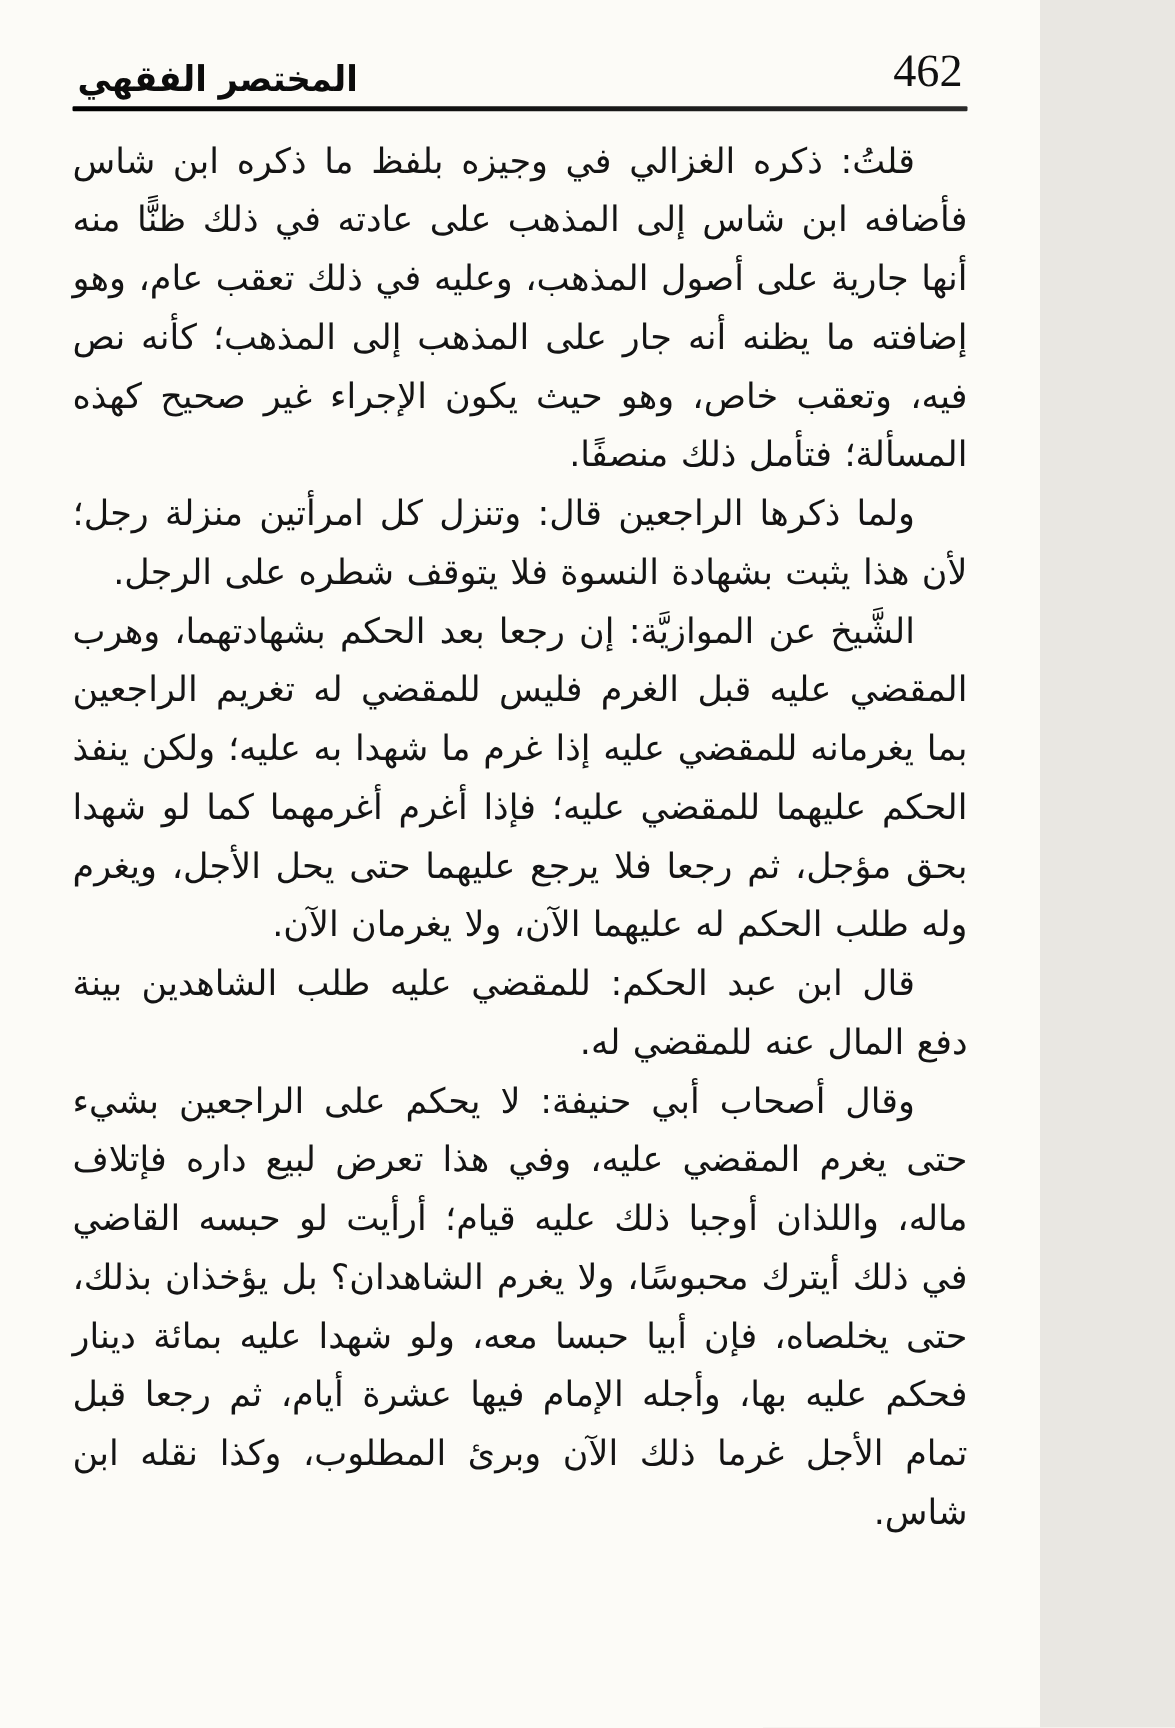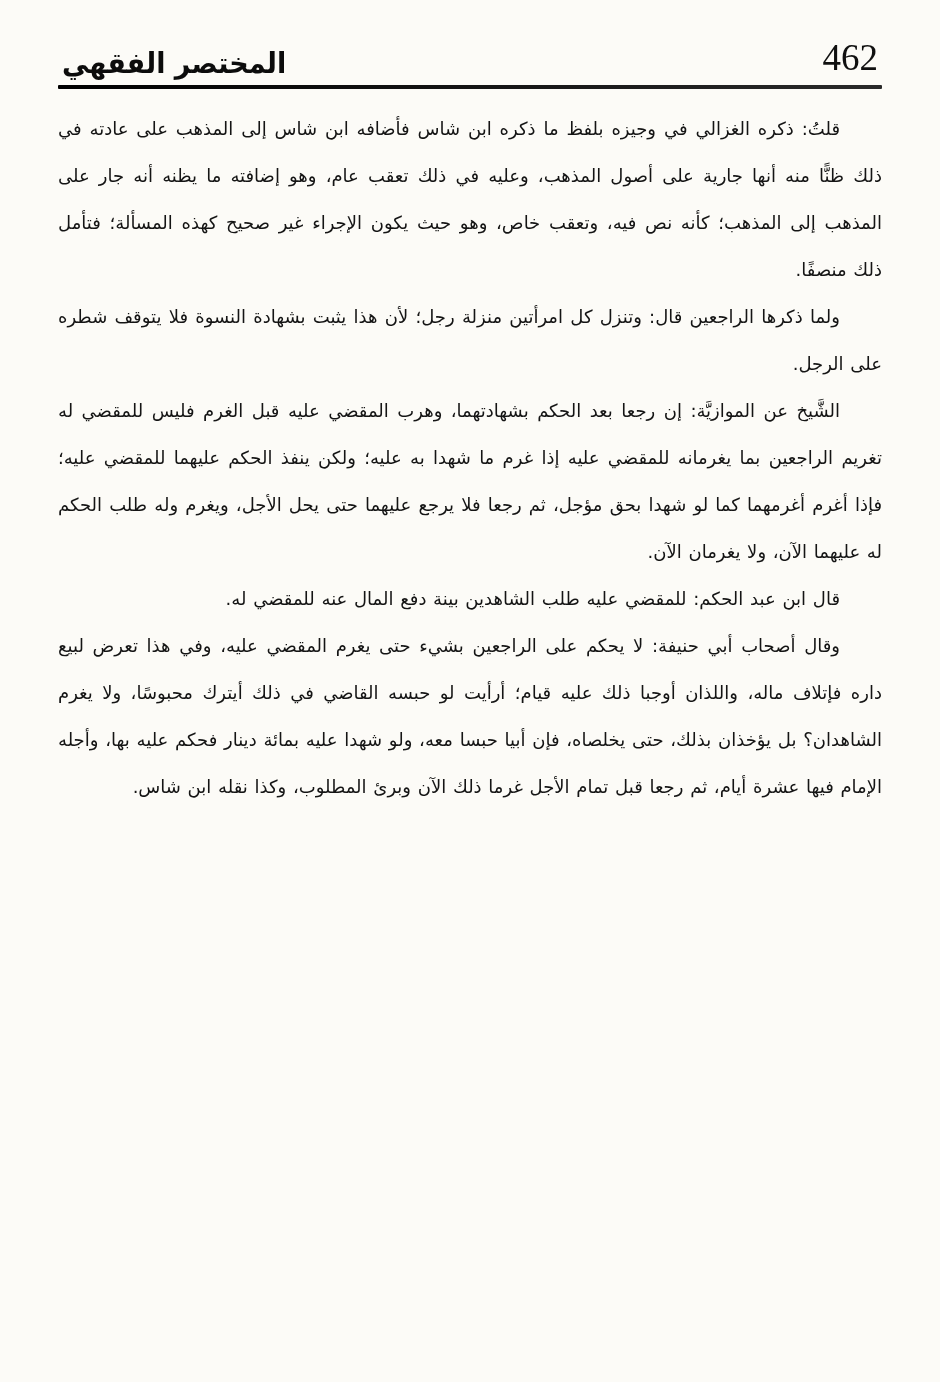--- a/index.html
+++ b/index.html
@@ -7,21 +7,21 @@
     padding: 0;
   }
   body {
     width: 940px;
     height: 1382px;
     background: #e9e7e2;
     font-family: "DejaVu Sans", sans-serif;
   }
   .page {
     position: relative;
-    width: 940px;
+    width: 832px;
     height: 1382px;
     background: #fcfbf7;
     box-sizing: border-box;
     padding: 36px 58px 0 58px;
     overflow: hidden;
   }
   .page-header {
     display: flex;
     direction: ltr;               
     justify-content: space-between;
@@ -43,21 +43,21 @@
   .header-rule {
     height: 4px;
     background: linear-gradient(to right, #000 0%, #161616 55%, #2a2a2a 100%);
     border-radius: 1px;
   }
   .page-body {
     margin-top: 16px;
     direction: rtl;
     text-align: justify;
     color: #141414;
-    font-size: 18px;
+    font-size: 28px;
     line-height: 47px;
     word-spacing: 1px;
   }
   .para {
     margin: 0;
     text-indent: 42px;  
   }
 </style>
 </head>
 <body>

